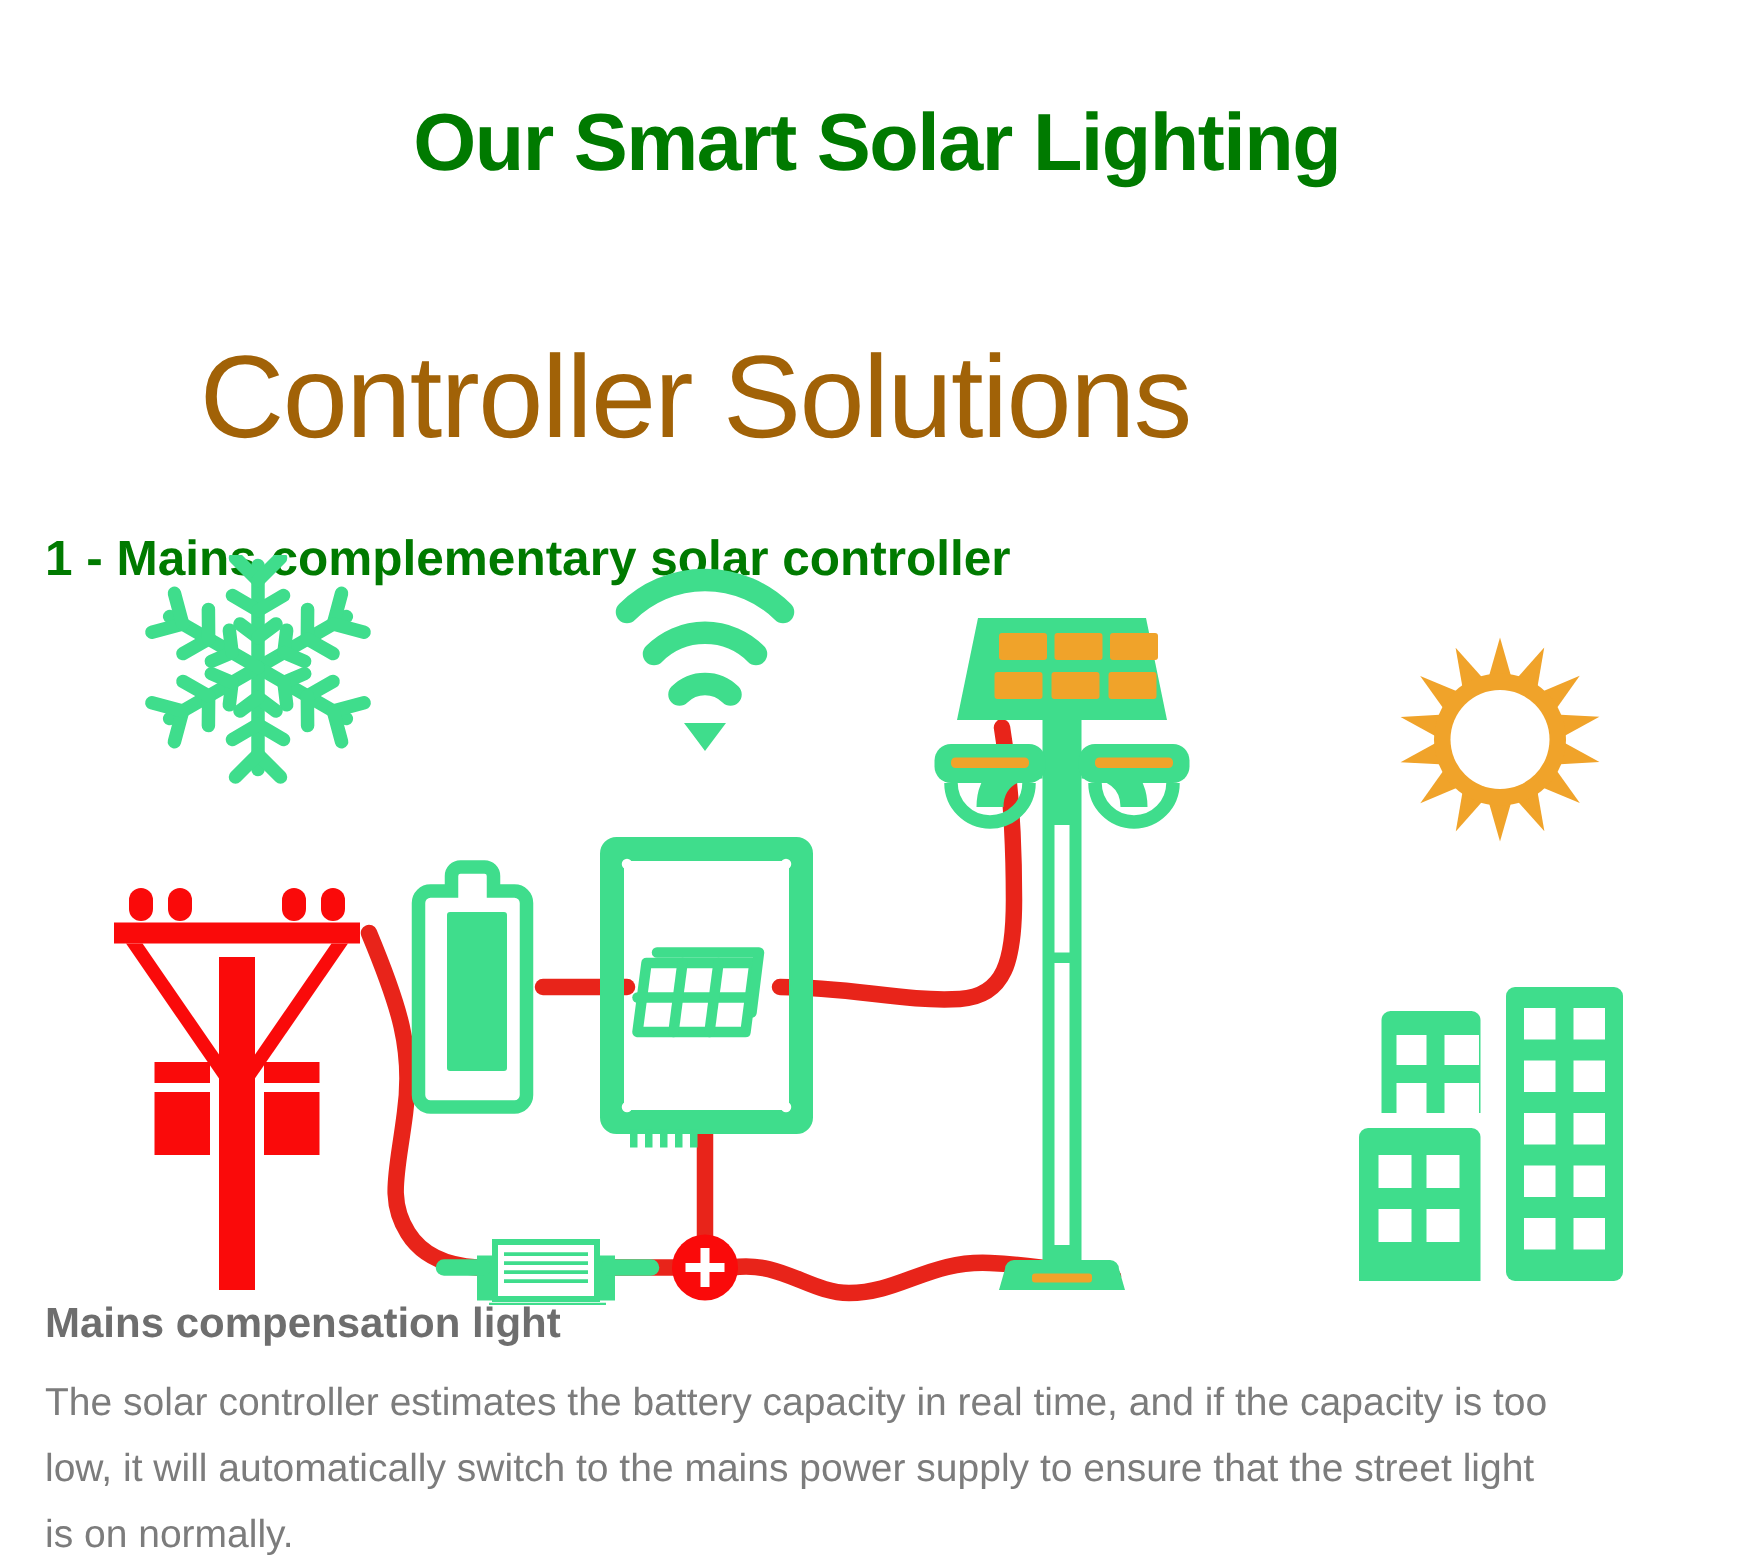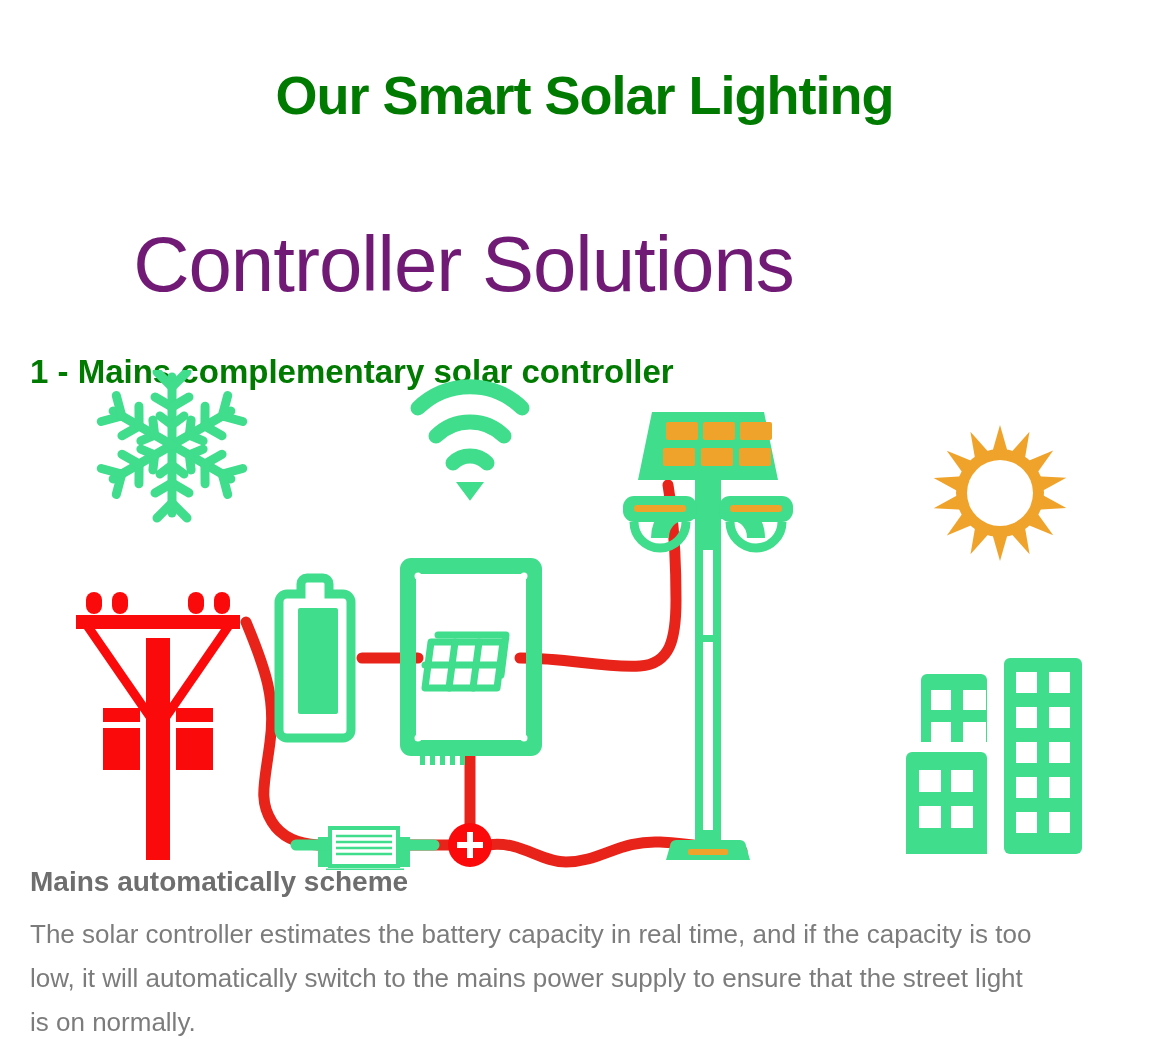--- a/index.html
+++ b/index.html
@@ -37,21 +37,21 @@
     white-space: nowrap;
   }
   .title-line2 {
     position: absolute;
     left: 0;
     top: 160px;
     width: 927px;
     text-align: center;
     font-size: 78px;
     font-weight: normal;
-    color: #701a75;
+    color: #a16207;
     letter-spacing: -1px;
     line-height: 1.0;
     white-space: nowrap;
   }
   .section-heading {
     position: absolute;
     left: 30px;
     top: 320px;
     font-size: 33px;
     font-weight: bold;
@@ -322,16 +322,16 @@
       </g>
 
       <g stroke="#3FDD8C" stroke-width="11" stroke-linecap="round">
         <line x1="296" y1="475" x2="322" y2="475"></line>
         <line x1="406" y1="475" x2="434" y2="475"></line>
       </g>
 
     </svg>
   </div>
 
-  <div class="caption-title">Mains automatically scheme</div>
+  <div class="caption-title">Mains compensation light</div>
   <div class="caption-body">The solar controller estimates the battery capacity in real time, and if the capacity is too low, it will automatically switch to the mains power supply to ensure that the street light is on normally.</div>
 
 </div>
 
 </body></html>

